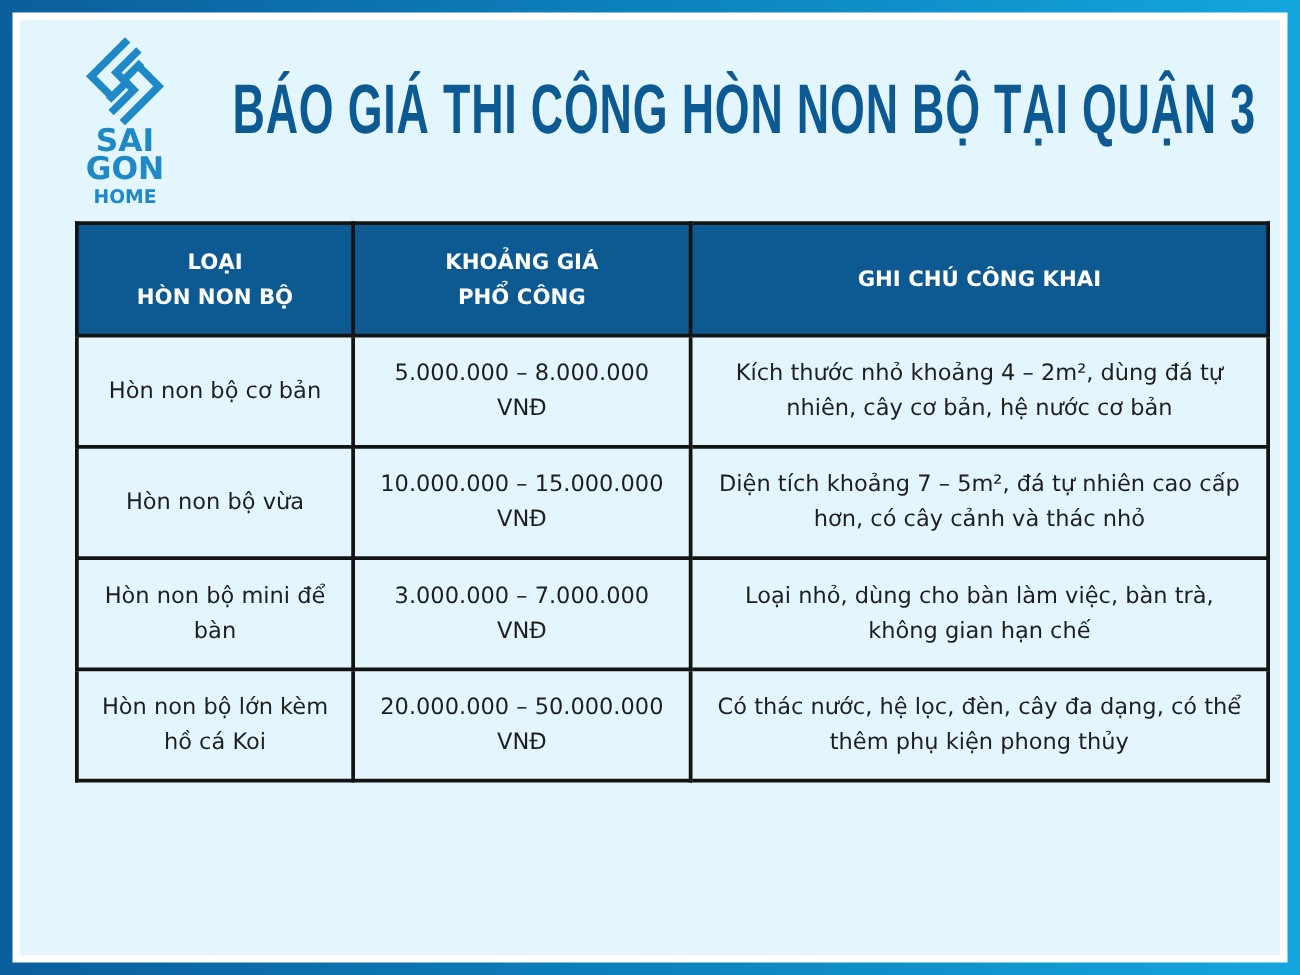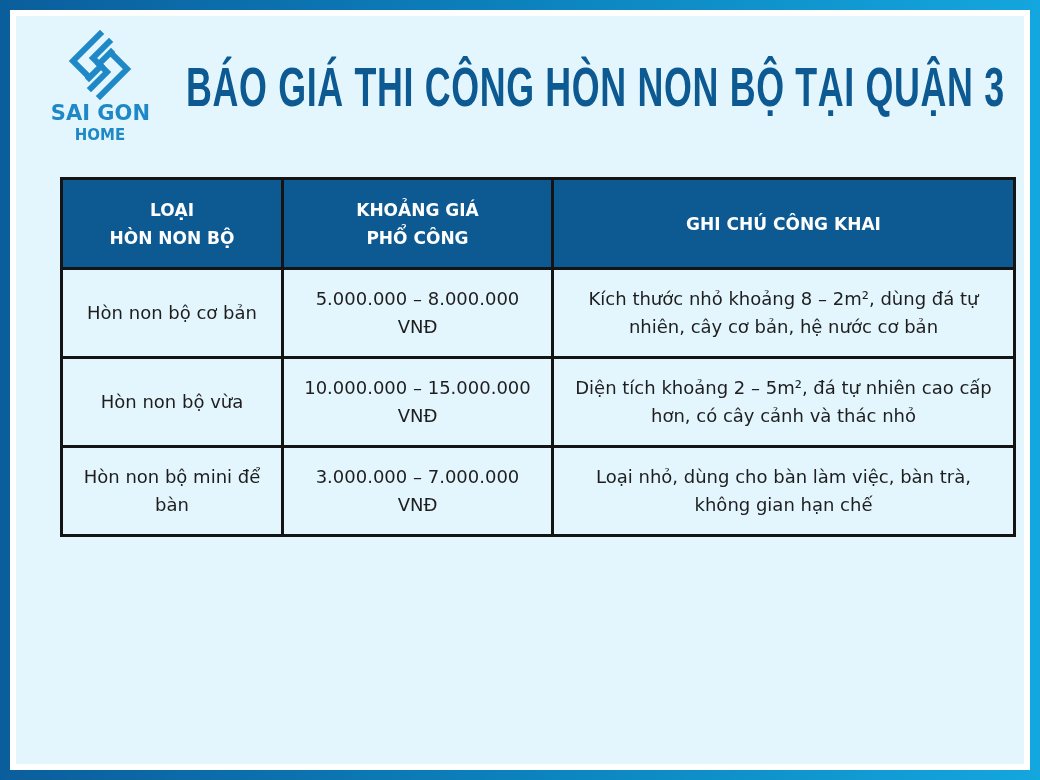--- a/index.html
+++ b/index.html
@@ -21,21 +21,21 @@
   }
   .logo {
     position: absolute; left: 50px; top: 30px; width: 100px; height: 120px;
   }
   .logo svg { position: absolute; left: 15px; top: 0; }
   .logo-text {
     position: absolute; left: 0; top: 72px; width: 100px; text-align: center;
     color: #1f88c6; font-weight: bold; font-family: "DejaVu Sans", sans-serif;
     line-height: 22px;
   }
-  .logo-line1 { font-size: 21px; display: block; letter-spacing: 0px; text-align: right; }
+  .logo-line1 { font-size: 25px; display: block; letter-spacing: 0px; }
   .logo-line2 { font-size: 15px; display: block; }
   .title {
     position: absolute; left: 186px; top: 52px; width: 790px; height: 70px;
     color: #0d5a93; font-family: "Liberation Sans", sans-serif; font-weight: bold;
     font-size: 56px; line-height: 70px; white-space: nowrap;
     transform: scaleX(0.64); transform-origin: left center;
     letter-spacing: 1px;
   }
   table.price {
     position: absolute; left: 60px; top: 177px; width: 953px;
@@ -100,26 +100,31 @@
       </th>
       <th>
         <span class="hl">GHI CHÚ CÔNG KHAI</span>
       </th>
     </tr>
   </thead>
   <tbody>
     <tr>
       <td>Hòn non bộ cơ bản</td>
       <td>5.000.000 – 8.000.000 VNĐ</td>
-      <td>Kích thước nhỏ khoảng 8 – 2m², dùng đá tự nhiên, cây cơ bản, hệ nước cơ bản</td>
+      <td>Kích thước nhỏ khoảng 4 – 2m², dùng đá tự nhiên, cây cơ bản, hệ nước cơ bản</td>
     </tr>
     <tr>
       <td>Hòn non bộ vừa</td>
       <td>10.000.000 – 15.000.000 VNĐ</td>
-      <td>Diện tích khoảng 2 – 5m², đá tự nhiên cao cấp hơn, có cây cảnh và thác nhỏ</td>
+      <td>Diện tích khoảng 7 – 5m², đá tự nhiên cao cấp hơn, có cây cảnh và thác nhỏ</td>
     </tr>
     <tr>
       <td>Hòn non bộ mini để bàn</td>
       <td>3.000.000 – 7.000.000 VNĐ</td>
       <td>Loại nhỏ, dùng cho bàn làm việc, bàn trà, không gian hạn chế</td>
     </tr>
+    <tr>
+      <td>Hòn non bộ lớn kèm hồ cá Koi</td>
+      <td>20.000.000 – 50.000.000 VNĐ</td>
+      <td>Có thác nước, hệ lọc, đèn, cây đa dạng, có thể thêm phụ kiện phong thủy</td>
+    </tr>
   </tbody>
 </table>
 
 </body></html>

